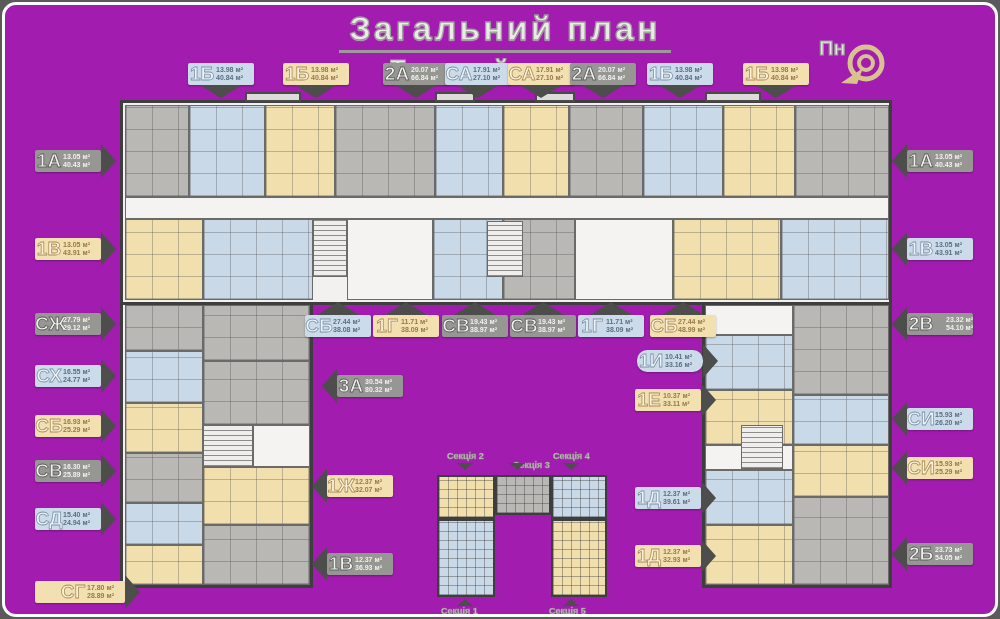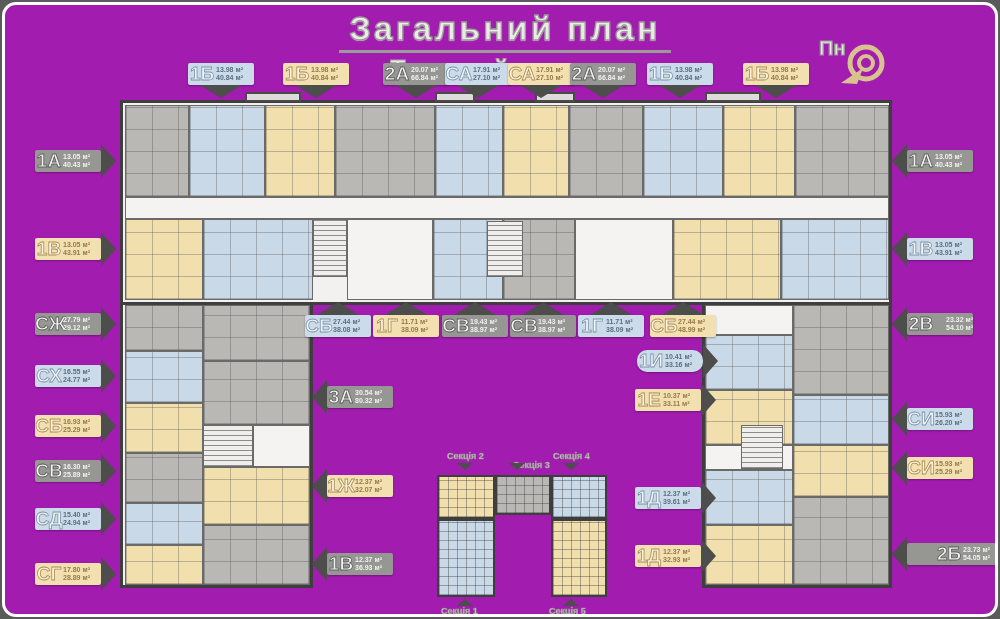--- a/index.html
+++ b/index.html
@@ -230,21 +230,21 @@
         <span>25.89 м²</span>
       </span>
     </div>
   <div class="tag blue a-right" style="left:30px;top:503px;">
       <span class="code">СД</span>
       <span class="areas">
         <span>15.40 м²</span>
         <span>24.94 м²</span>
       </span>
     </div>
-  <div class="tag gold a-right" style="left:30px;top:558px;">
+  <div class="tag gold a-right" style="left:30px;top:576px;padding-left:24px;">
       <span class="code">СГ</span>
       <span class="areas">
         <span>17.80 м²</span>
         <span>28.89 м²</span>
       </span>
     </div>
 
   <div class="tag gray a-left" style="left:902px;top:145px;">
       <span class="code">1А</span>
       <span class="areas">
@@ -273,21 +273,21 @@
         <span>26.20 м²</span>
       </span>
     </div>
   <div class="tag gold a-left" style="left:902px;top:452px;">
       <span class="code">СИ</span>
       <span class="areas">
         <span>15.93 м²</span>
         <span>25.29 м²</span>
       </span>
     </div>
-  <div class="tag gray a-left" style="left:902px;top:538px;padding-left:28px;">
+  <div class="tag gray a-left" style="left:902px;top:538px;">
       <span class="code">2Б</span>
       <span class="areas">
         <span>23.73 м²</span>
         <span>54.05 м²</span>
       </span>
     </div>
 
   <div class="tag blue a-up" style="left:300px;top:310px;">
       <span class="code">СБ</span>
       <span class="areas">
@@ -353,21 +353,21 @@
       </span>
     </div>
   <div class="tag gold a-right" style="left:630px;top:540px;">
       <span class="code">1Д</span>
       <span class="areas">
         <span>12.37 м²</span>
         <span>32.93 м²</span>
       </span>
     </div>
 
-  <div class="tag gray a-left" style="left:322px;top:370px;margin-top:11px;">
+  <div class="tag gray a-left" style="left:332px;top:370px;">
       <span class="code">3А</span>
       <span class="areas">
         <span>30.54 м²</span>
         <span>80.32 м²</span>
       </span>
     </div>
   <div class="tag gold a-left" style="left:322px;top:470px;">
       <span class="code">1Ж</span>
       <span class="areas">
         <span>12.37 м²</span>

